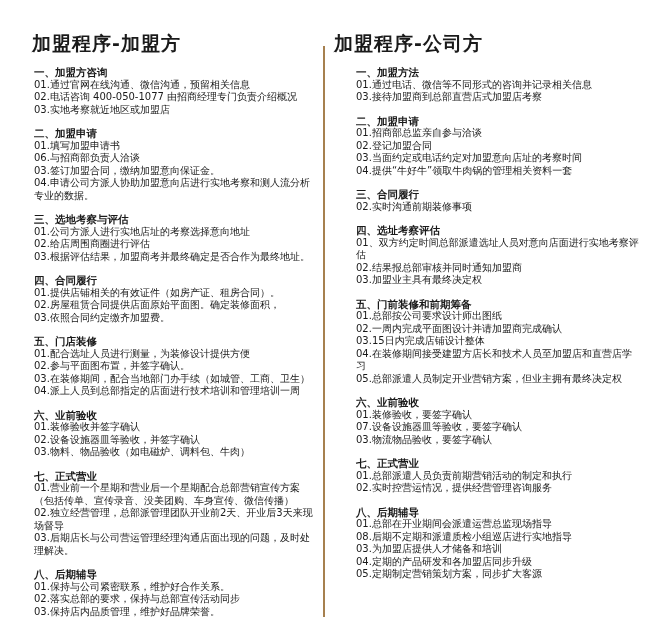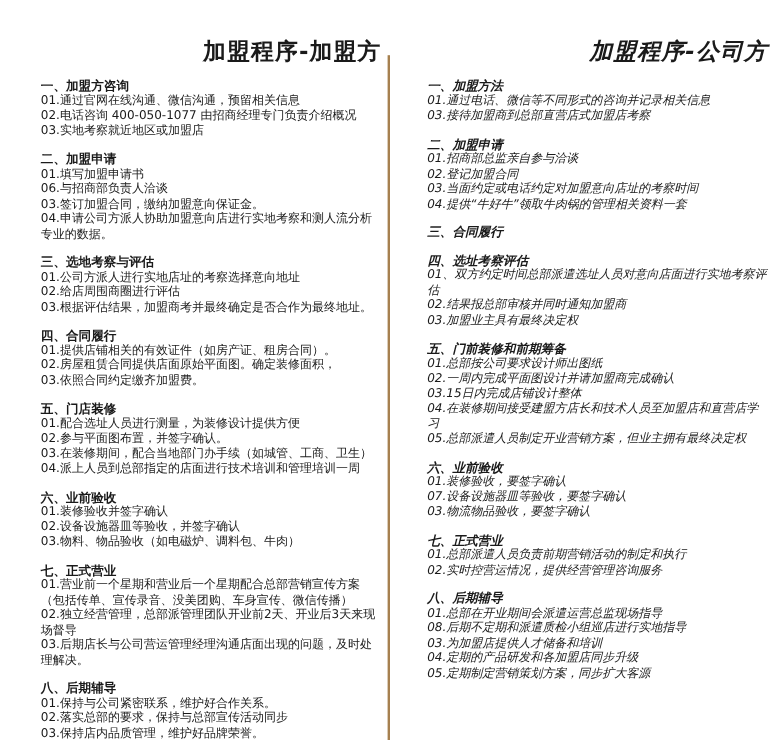--- a/index.html
+++ b/index.html
@@ -3,23 +3,23 @@
   <meta charset="utf-8">
   <style>
     html, body { margin: 0; padding: 0; background: #ffffff; }
     body {
       width: 650px; height: 617px; position: relative; overflow: hidden;
       font-family: "DejaVu Sans", "Liberation Sans", sans-serif;
       color: #1a1a1a;
     }
     .col { position: absolute; top: 0; }
     .col-left { left: 18px; width: 300px; }
-    .col-right { left: 340px; width: 300px; font-style: italic; }
+    .col-right { left: 340px; width: 300px; }
     .title {
-      font-size: 19px; font-weight: bold; text-align: right;
+      font-size: 19px; font-weight: bold; text-align: left;
       margin: 31px 0 0 0; height: 24px; line-height: 24px; letter-spacing: 1px;
     }
     .col-left .title { padding-left: 14px; }
     .col-right .title { padding-left: 0; margin-left: -6px; }
     .sections { margin-top: 11px; }
     .section { margin-bottom: 11px; margin-left: 16px; }
     .sec-head { font-size: 10.5px; font-weight: bold; line-height: 12.5px; }
     .item { font-size: 10px; line-height: 12.5px; white-space: pre-wrap; word-break: break-all; }
     .divider {
       position: absolute; left: 323px; top: 46px; width: 2px; height: 580px;
@@ -97,20 +97,21 @@
       </div>
       <div class="section">
         <div class="sec-head">二、加盟申请</div>
         <div class="item">01.招商部总监亲自参与洽谈</div>
         <div class="item">02.登记加盟合同</div>
         <div class="item">03.当面约定或电话约定对加盟意向店址的考察时间</div>
         <div class="item">04.提供“牛好牛”领取牛肉锅的管理相关资料一套</div>
       </div>
       <div class="section">
         <div class="sec-head">三、合同履行</div>
+        <div class="item">02.实时沟通前期装修事项</div>
       </div>
       <div class="section">
         <div class="sec-head">四、选址考察评估</div>
         <div class="item">01、双方约定时间总部派遣选址人员对意向店面进行实地考察评估</div>
         <div class="item">02.结果报总部审核并同时通知加盟商</div>
         <div class="item">03.加盟业主具有最终决定权</div>
       </div>
       <div class="section">
         <div class="sec-head">五、门前装修和前期筹备</div>
         <div class="item">01.总部按公司要求设计师出图纸</div>

